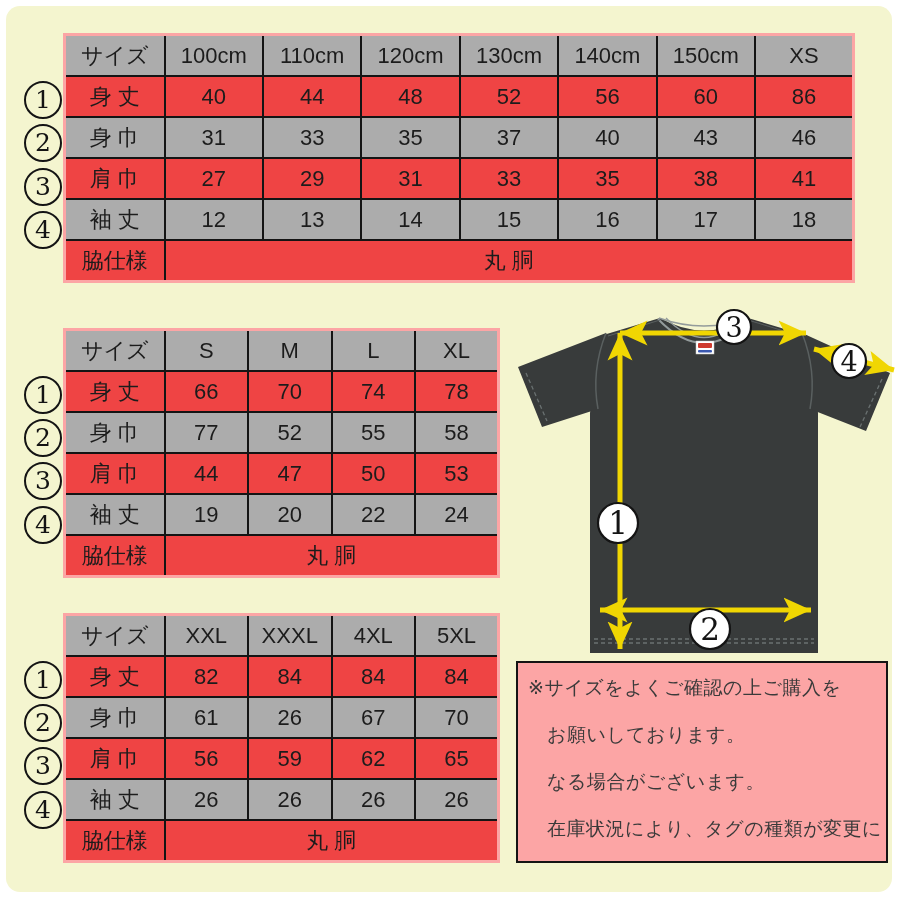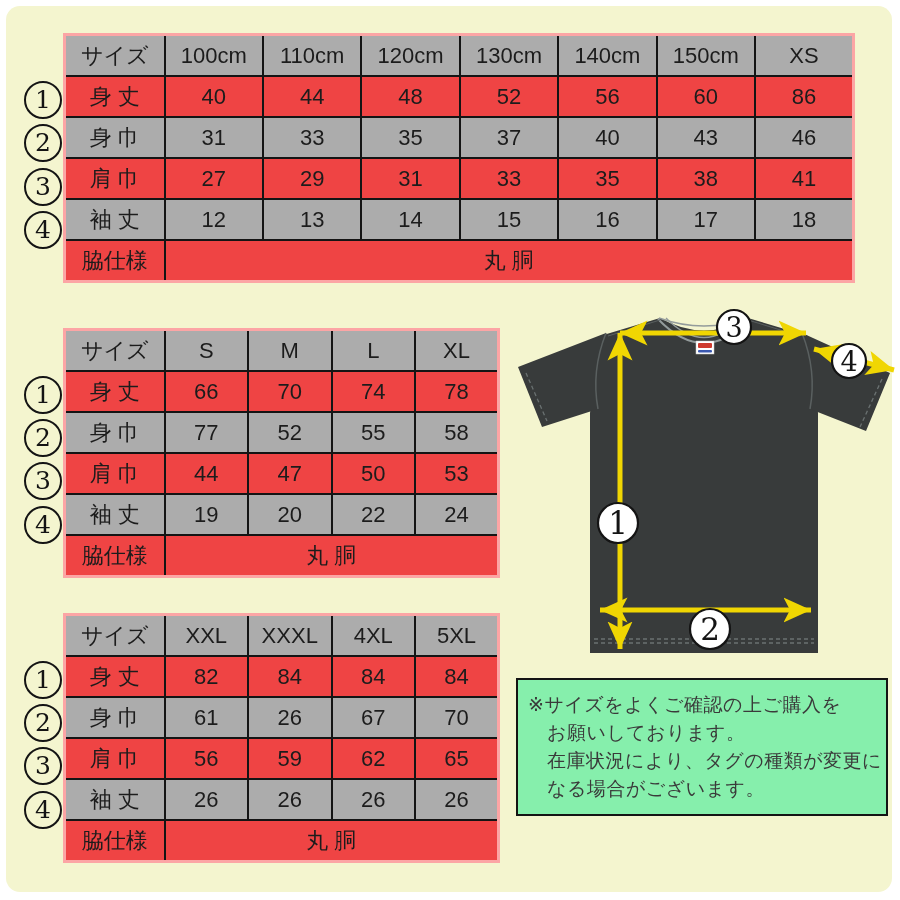--- a/index.html
+++ b/index.html
@@ -31,26 +31,26 @@
   .co{
     position:absolute;left:24px;width:34px;height:34px;border:2px solid #141414;
     border-radius:50%;text-align:center;line-height:34px;
     font-family:"DejaVu Serif","Liberation Serif",serif;font-size:25px;color:#141414;
     background:transparent;
   }
   
   #shirt-figure{position:absolute;left:500px;top:303px;width:400px;height:362px;}
   
   #notice-box{
-    position:absolute;left:516px;top:678px;width:372px;box-sizing:border-box;
-    background:#86efac;border:2px solid #141414;padding:11px 6px 11px 10px;
+    position:absolute;left:516px;top:661px;width:372px;box-sizing:border-box;
+    background:#fca5a5;border:2px solid #141414;padding:11px 6px 18px 10px;
     font-size:19px;line-height:28px;color:#3a3a3a;letter-spacing:0.5px;
   }
   #notice-box .nline{white-space:nowrap;}
-  #notice-box .indent{padding-left:19px;}
+  #notice-box .indent{padding-left:19px;margin-top:19px;}
 </style>
 </head>
 <body>
 
 <div class="panel"></div>
 
 <table class="size-table" id="table-kids">
   <colgroup>
       <col style="width:100px">
       <col>
@@ -285,15 +285,15 @@
     <circle cx="234" cy="24" r="17" fill="#ffffff" stroke="#141414" stroke-width="2.2"></circle>
     <text x="234" y="24" dy="0.36em" font-size="27">3</text>
     <circle cx="349" cy="58" r="17" fill="#ffffff" stroke="#141414" stroke-width="2.2"></circle>
     <text x="349" y="58" dy="0.36em" font-size="27">4</text>
   </g>
 </svg>
 
 <div id="notice-box">
   <div class="nline">※サイズをよくご確認の上ご購入を</div>
   <div class="nline indent">お願いしております。</div>
+  <div class="nline indent">なる場合がございます。</div>
   <div class="nline indent">在庫状況により、タグの種類が変更に</div>
-  <div class="nline indent">なる場合がございます。</div>
 </div>
 
 </body></html>

